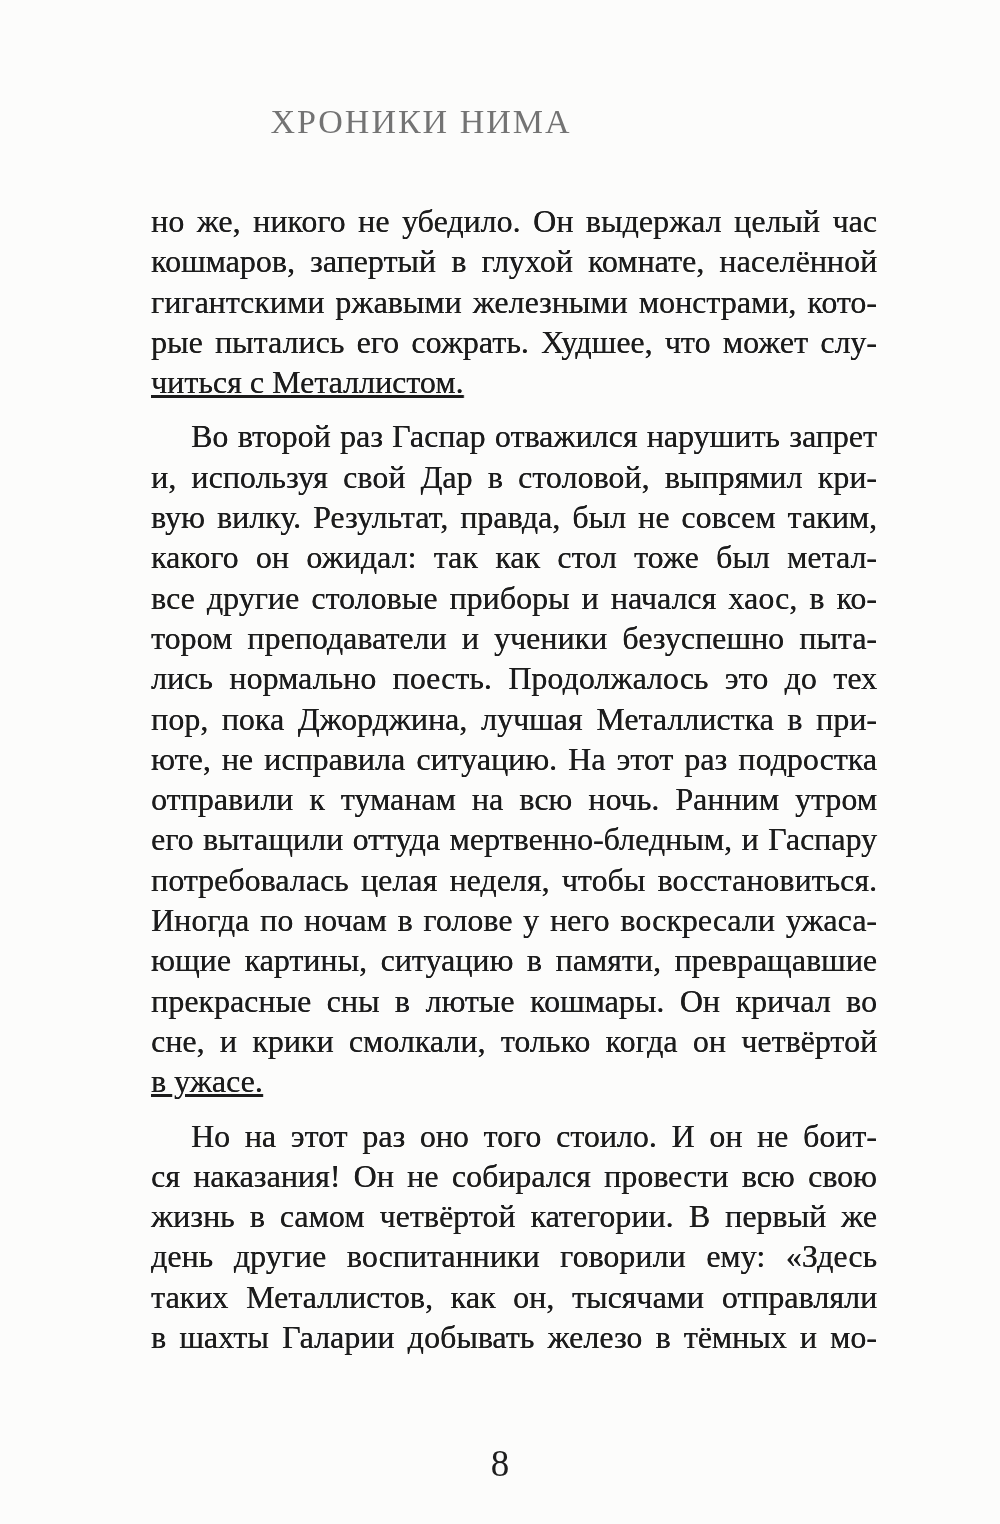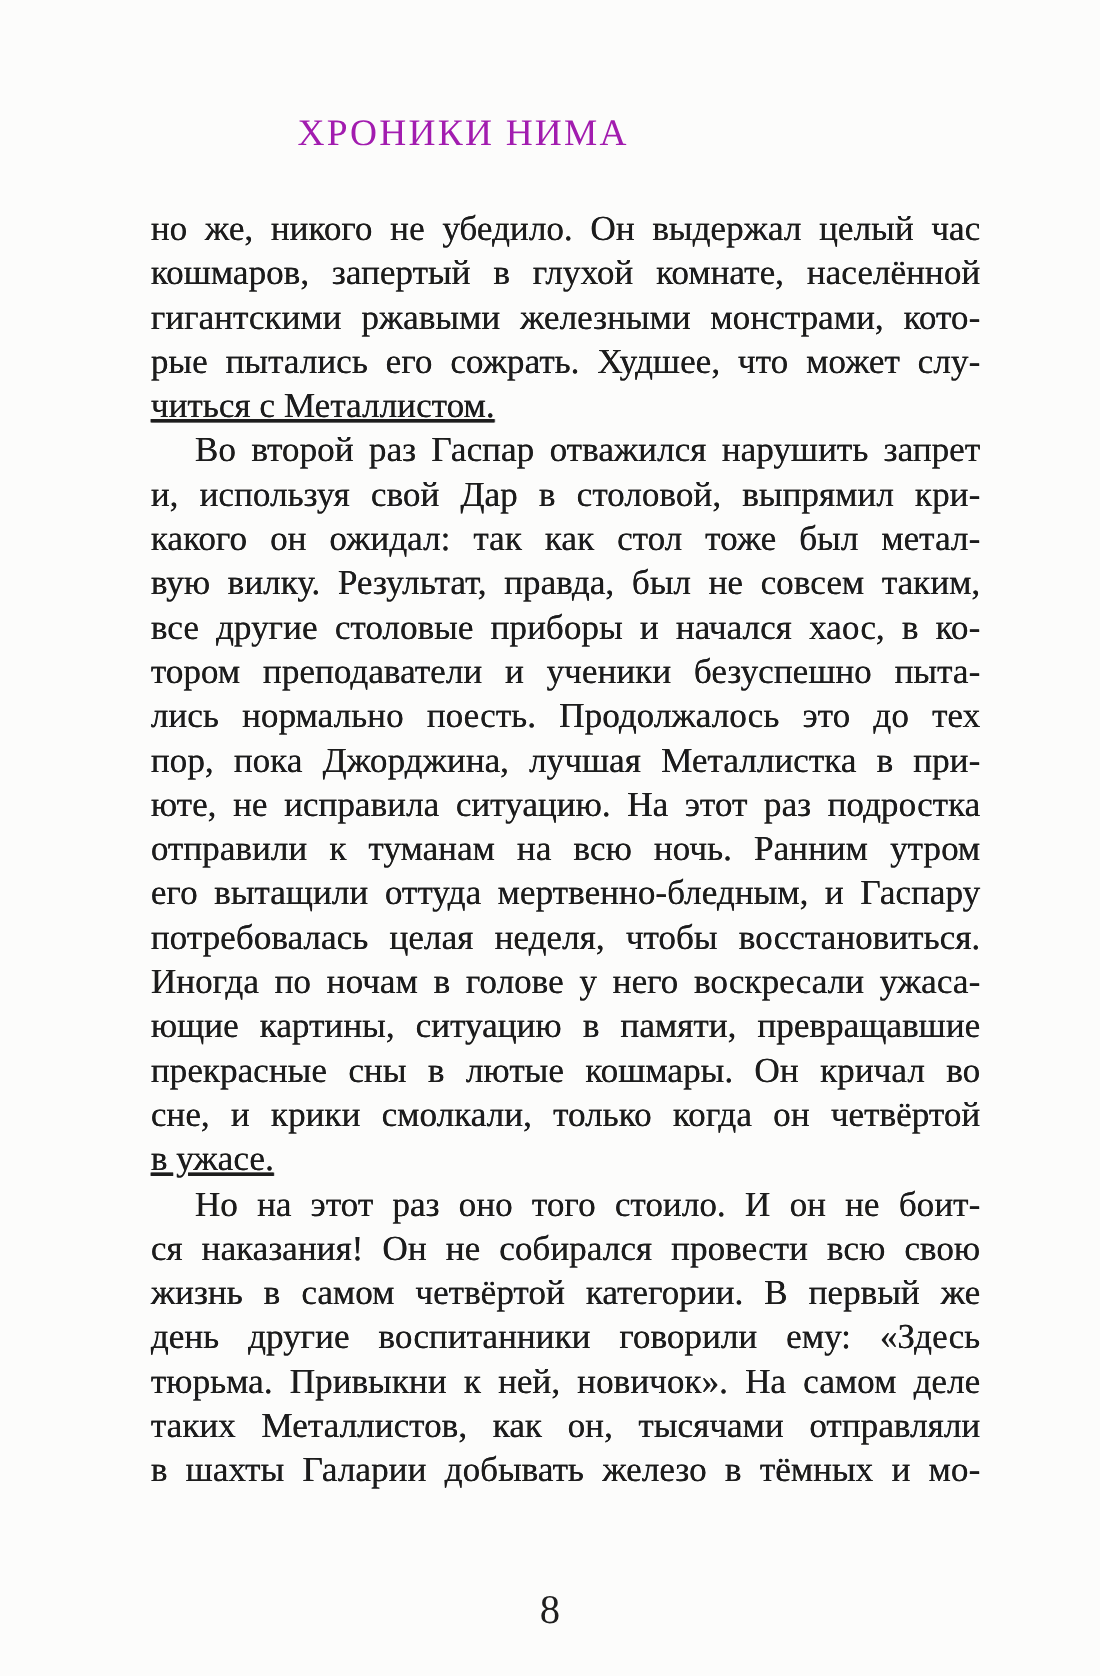--- a/index.html
+++ b/index.html
@@ -20,34 +20,34 @@
     color: #1c1c1c;
   }
   .running-header {
     position: absolute;
     top: 103px;
     left: 0;
     width: 842px;
     text-align: center;
     font-size: 34px;
     letter-spacing: 2px;
-    color: #a21caf;
+    color: #737373;
     white-space: nowrap;
   }
   .text-block {
     position: absolute;
     left: 137px;
     top: 187px;
     width: 754px;
     font-size: 32px;
     line-height: 40.3px;
     text-shadow: 0.25px 0 0 #1c1c1c;
   }
   .para {
-    margin: 0;
+    margin: 14px;
   }
   .line {
     height: 40.3px;
     text-align: justify;
     text-align-last: justify;
     white-space: normal;
     overflow: visible;
   }
   .line.end {
     text-align-last: left;
@@ -78,41 +78,40 @@
       <div class="para">
         <div class="line"><span class="seg">но же, никого не убедило. Он выдержал целый час</span></div>
         <div class="line"><span class="seg">кошмаров, запертый в глухой комнате, населённой</span></div>
         <div class="line"><span class="seg">гигантскими ржавыми железными монстрами, кото-</span></div>
         <div class="line"><span class="seg">рые пытались его сожрать. Худшее, что может слу-</span></div>
         <div class="line end"><span class="seg">читься с Металлистом.</span></div>
       </div>
       <div class="para">
         <div class="line indent"><span class="seg">Во второй раз Гаспар отважился нарушить запрет</span></div>
         <div class="line"><span class="seg">и, используя свой Дар в столовой, выпрямил кри-</span></div>
+        <div class="line"><span class="seg">вую вилку. Результат, правда, был не совсем таким,</span></div>
         <div class="line"><span class="seg">какого он ожидал: так как стол тоже был метал-</span></div>
-        <div class="line"><span class="seg">вую вилку. Результат, правда, был не совсем таким,</span></div>
         <div class="line"><span class="seg">все другие столовые приборы и начался хаос, в ко-</span></div>
         <div class="line"><span class="seg">тором преподаватели и ученики безуспешно пыта-</span></div>
         <div class="line"><span class="seg">лись нормально поесть. Продолжалось это до тех</span></div>
         <div class="line"><span class="seg">пор, пока Джорджина, лучшая Металлистка в при-</span></div>
         <div class="line"><span class="seg">юте, не исправила ситуацию. На этот раз подростка</span></div>
         <div class="line"><span class="seg italic">отправили к туманам на всю ночь.</span><span class="seg"> Ранним утром</span></div>
         <div class="line"><span class="seg">его вытащили оттуда мертвенно-бледным, и Гаспару</span></div>
         <div class="line"><span class="seg">потребовалась целая неделя, чтобы восстановиться.</span></div>
         <div class="line"><span class="seg">Иногда по ночам в голове у него воскресали ужаса-</span></div>
         <div class="line"><span class="seg">ющие картины, ситуацию в памяти, превращавшие</span></div>
         <div class="line"><span class="seg">прекрасные сны в лютые кошмары. Он кричал во</span></div>
         <div class="line"><span class="seg">сне, и крики смолкали, только когда он четвёртой</span></div>
         <div class="line end"><span class="seg">в ужасе.</span></div>
       </div>
       <div class="para">
         <div class="line indent"><span class="seg">Но на этот раз оно того стоило. И он не боит-</span></div>
         <div class="line"><span class="seg">ся наказания! Он не собирался провести всю свою</span></div>
         <div class="line"><span class="seg">жизнь в самом четвёртой категории. В первый же</span></div>
         <div class="line"><span class="seg">день другие воспитанники говорили ему: «Здесь</span></div>
-        <div class="line"><span class="seg">тюрьма. Привыкни к ней, новичок». На самом деле</span></div>
         <div class="line"><span class="seg">таких Металлистов, как он, тысячами отправляли</span></div>
         <div class="line"><span class="seg">в шахты Галарии добывать железо в тёмных и мо-</span></div>
       </div>
     </div>
 
   <div class="page-number">8</div>
 </div>
 
 </body></html>

